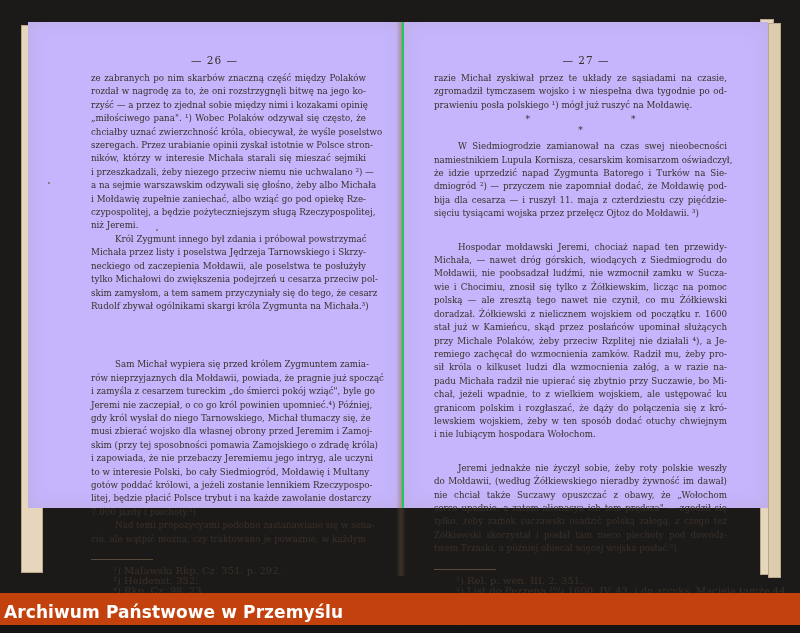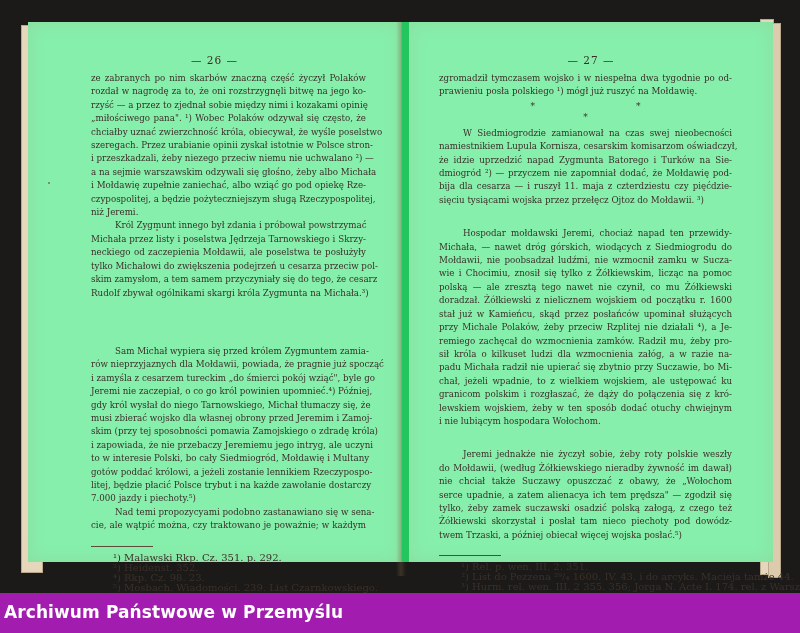--- a/index.html
+++ b/index.html
@@ -9,26 +9,26 @@
     font-family: "DejaVu Serif", serif;
   }
   .scan-area {
     position: absolute; left: 0; top: 0; width: 800px; height: 593px;
     background: #1b1a19;
   }
   .under-page {
     position: absolute; background: #e6d6bb; border: 1px solid #b9a88c;
   }
   .page {
-    position: absolute; top: 22px; height: 540px;
-    background: #86efac;
+    position: absolute; top: 22px; height: 486px;
+    background: #c4b5fd;
     box-shadow: inset 0 0 18px rgba(170,140,100,0.18);
   }
   .page.left { left: 28px; width: 373px; border-right: 1px solid #c2ae8d; }
-  .page.right { left: 402px; width: 364px; border-left: 7px solid #22c55e; }
+  .page.right { left: 402px; width: 364px; border-left: 2px solid #22c55e; }
   .spine-shadow {
     position: absolute; left: 396px; top: 22px; width: 10px; height: 554px;
     background: linear-gradient(to right, rgba(150,125,90,0.0), rgba(120,95,60,0.35), rgba(150,125,90,0.0));
   }
   .pagenum {
     position: absolute; top: 32px; width: 100%; text-align: center;
     font-size: 10.5px; color: #3a2f26; letter-spacing: 1px;
   }
   .text {
     position: absolute; color: #3b3028; font-size: 8.7px; line-height: 13.4px;
@@ -40,46 +40,47 @@
   .asterisks {
     text-align: center; margin: 2px 0 4px 0; font-size: 9px; color: #3b3028; line-height: 11px;
   }
   .asterisks .row1 { display: flex; justify-content: space-between; width: 110px; margin: 0 auto; }
   .footnote-rule {
     height: 1px; width: 62px; background: #5a4a3a; margin: 13px 0 6px 0;
   }
   .footnotes { font-size: 10px; line-height: 10px; color: #3b3028; padding-left: 22px; }
   .footnotes div { white-space: nowrap; }
   .banner {
-    position: absolute; left: 0; top: 593px; width: 800px; height: 40px; background: #a21caf;
+    position: absolute; left: 0; top: 593px; width: 800px; height: 32px; background: #c2410c;
   }
   .banner-text {
     position: absolute; left: 4px; top: 9px; color: #ffffff;
     font-family: "DejaVu Sans", sans-serif; font-size: 17px; font-weight: bold; letter-spacing: 0.1px;
   }
   .dot { position: absolute; width: 2px; height: 2px; background: #7d6c58; border-radius: 1px; }
 </style>
 </head>
 <body>
 
 <div class="scan-area">
 
   <div class="under-page" style="left:21px; top:25px; width:20px; height:546px;"></div>
   <div class="under-page" style="left:760px; top:19px; width:12px; height:554px;"></div>
   <div class="under-page" style="left:768px; top:23px; width:11px; height:553px; background:#ddcbad;"></div>
 
   <div class="page left">
     <div class="pagenum">— 26 —</div>
     <div class="text">
-      <span class="line">ze zabranych po nim skarbów znaczną część życzył Polaków</span>
+      <span class="line">ze zabranych po nim skarbów znaczną część między Polaków</span>
       <span class="line">rozdał w nagrodę za to, że oni rozstrzygnęli bitwę na jego ko-</span>
       <span class="line">rzyść — a przez to zjednał sobie między nimi i kozakami opinię</span>
       <span class="line">„miłościwego pana". ¹) Wobec Polaków odzywał się często, że</span>
       <span class="line">chciałby uznać zwierzchność króla, obiecywał, że wyśle poselstwo</span>
       <span class="line">szeregach. Przez urabianie opinii zyskał istotnie w Polsce stron-</span>
+      <span class="line">ników, którzy w interesie Michała starali się mieszać sejmiki</span>
       <span class="line">i przeszkadzali, żeby niezego przeciw niemu nie uchwalano ²) —</span>
       <span class="line">a na sejmie warszawskim odzywali się głośno, żeby albo Michała</span>
       <span class="line">i Mołdawię zupełnie zaniechać, albo wziąć go pod opiekę Rze-</span>
       <span class="line">czypospolitej, a będzie pożyteczniejszym sługą Rzeczypospolitej,</span>
       <span class="line last">niż Jeremi.</span>
       <span class="line" style="padding-left:24px;">Król Zygmunt innego był zdania i próbował powstrzymać</span>
       <span class="line">Michała przez listy i poselstwa Jędrzeja Tarnowskiego i Skrzy-</span>
       <span class="line">neckiego od zaczepienia Mołdawii, ale poselstwa te posłużyły</span>
       <span class="line">tylko Michałowi do zwiększenia podejrzeń u cesarza przeciw pol-</span>
       <span class="line">skim zamysłom, a tem samem przyczyniały się do tego, że cesarz</span>
@@ -109,20 +110,21 @@
     </div>
     <div class="dot" style="left:20px; top:160px;"></div>
     <div class="dot" style="left:128px; top:207px;"></div>
   </div>
 
   <div class="spine-shadow"></div>
 
   <div class="page right">
     <div class="pagenum">— 27 —</div>
     <div class="text">
+      <span class="line">razie Michał zyskiwał przez te układy ze sąsiadami na czasie,</span>
       <span class="line">zgromadził tymczasem wojsko i w niespełna dwa tygodnie po od-</span>
       <span class="line last">prawieniu posła polskiego ¹) mógł już ruszyć na Mołdawię.</span>
 
       <div class="asterisks">
         <div class="row1">
           <span>*</span>
           <span>*</span>
         </div>
         <div><span>*</span></div>
       </div>

